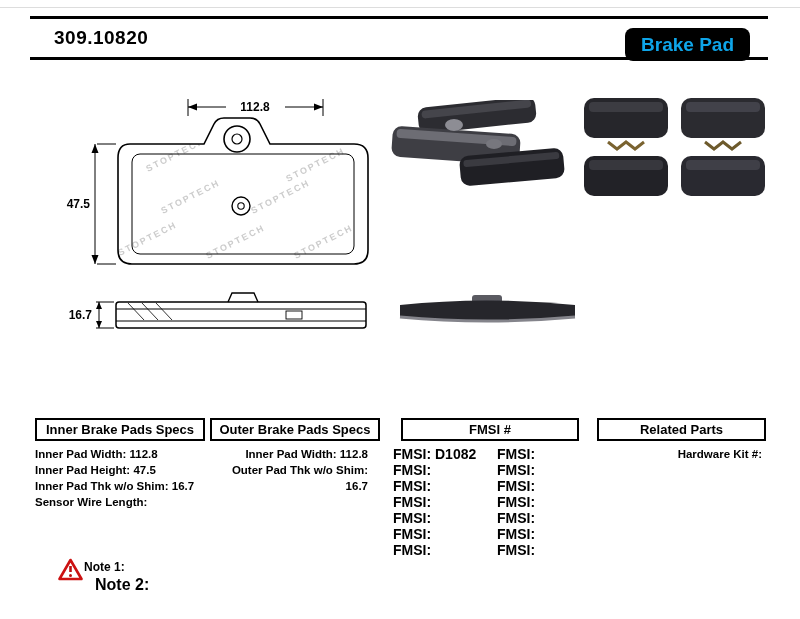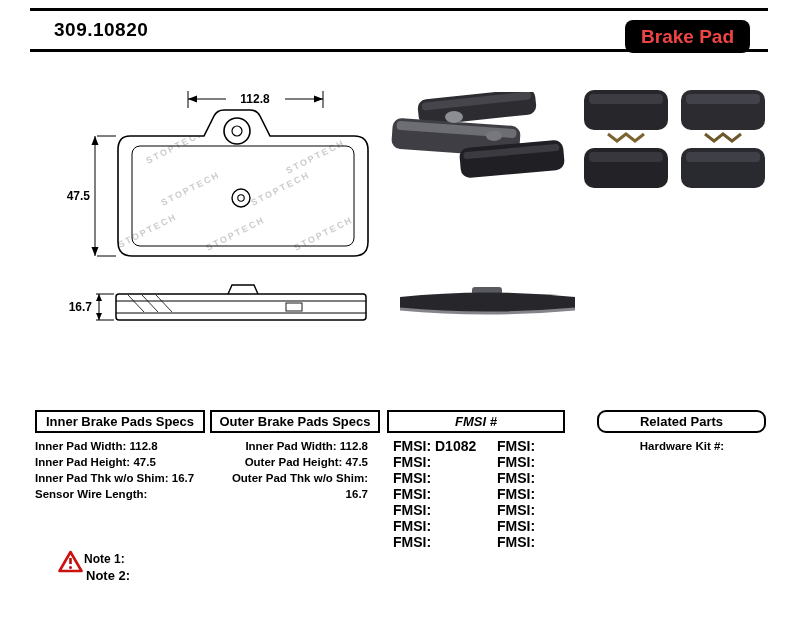--- a/index.html
+++ b/index.html
@@ -1,63 +1,63 @@
 <!DOCTYPE html>
 <html><head>
 <meta charset="utf-8">
 <style>
   * { margin:0; padding:0; box-sizing:border-box; }
   html,body { background:#fff; }
   body {
     width:800px; height:619px; position:relative;
     font-family:"Liberation Sans", sans-serif; color:#000;
   }
-  .page { position:absolute; inset:0; background:#fff; outline:1px solid #ddd; overflow:hidden; }
+  .page { position:absolute; inset:0; background:#fff; outline:1px solid #ddd; overflow:hidden;margin-top:8px; }
 
   
   .rule-top  { position:absolute; left:30px; right:32px; top:8px;  height:3px; background:#000; }
   .rule-mid  { position:absolute; left:30px; right:32px; top:49px; height:3px; background:#000; }
   .part-number { position:absolute; left:54px; top:19px; font-size:19px; font-weight:bold; letter-spacing:0.5px; }
   .badge {
     position:absolute; right:50px; top:20px; height:33px;
-    background:#000; color:#ef4444; font-size:19px; font-weight:bold;
+    background:#000; color:#0ea5e9; font-size:19px; font-weight:bold;
     padding:4px 16px 0; border-radius:8px; line-height:26px;
   }
 
   
   .drawing { position:absolute; left:58px; top:86px; }
   .photo1  { position:absolute; left:390px; top:92px; }
   .photo2  { position:absolute; left:582px; top:88px; }
   .photo3  { position:absolute; left:396px; top:284px; }
 
   
   .col-header {
     position:absolute; top:410px; height:23px; border:2px solid #000;
     font-weight:bold; font-size:13px; display:flex; align-items:center; justify-content:center;
     background:#fff;
   }
   .hdr-inner   { left:35px;  width:170px; }
   .hdr-outer   { left:210px; width:170px; }
-  .hdr-fmsi    { left:387px; width:178px;font-style:italic; }
-  .hdr-related { left:597px; width:169px;border-radius:9px; }
+  .hdr-fmsi    { left:401px; width:178px; }
+  .hdr-related { left:597px; width:169px; }
 
   .spec-rows { position:absolute; top:438px; font-size:11.5px; font-weight:bold; line-height:16px; }
   .rows-inner { left:35px;  width:164px; text-align:left; }
   .rows-outer { left:210px; width:158px; text-align:right; }
-  .rows-related { left:602px; width:160px; text-align:center; }
+  .rows-related { left:602px; width:160px; text-align:right; }
 
   .fmsi-wrap { position:absolute; left:393px; top:438px; width:196px; display:flex;
                font-size:14px; font-weight:bold; line-height:16px; }
   .fmsi-col-left  { width:104px; }
   .fmsi-col-right { flex:1; }
 
   
   .warn-icon { position:absolute; left:58px; top:550px; }
   .note-line1 { position:absolute; left:84px; top:552px; font-size:12px; font-weight:bold;text-align:right; }
-  .note-line2 { position:absolute; left:86px; top:568px; font-size:13px; font-weight:bold; }
+  .note-line2 { position:absolute; left:95px; top:568px; font-size:16px; font-weight:bold; }
 </style>
 </head>
 <body>
 
 <div class="page">
 
   <div class="rule-top"></div>
   <div class="part-number">309.10820</div>
   <div class="rule-mid"></div>
   <div class="badge">Brake Pad</div>
@@ -171,21 +171,20 @@
 
   <div class="spec-rows rows-inner">
     <div class="spec-row"><span>Inner Pad Width:</span> <span>112.8</span></div>
     <div class="spec-row"><span>Inner Pad Height:</span> <span>47.5</span></div>
     <div class="spec-row"><span>Inner Pad Thk w/o Shim:</span> <span>16.7</span></div>
     <div class="spec-row"><span>Sensor Wire Length:</span> <span></span></div>
   </div>
 
   <div class="spec-rows rows-outer">
     <div class="spec-row"><span>Inner Pad Width:</span> <span>112.8</span></div>
-    <div class="spec-row"><span>Outer Pad Height:</span> <span>47.5</span></div>
     <div class="spec-row"><span>Outer Pad Thk w/o Shim:</span> <span>16.7</span></div>
   </div>
 
   <div class="fmsi-wrap">
     <div class="fmsi-col-left">
       <div class="fmsi-row"><span>FMSI:</span> <span>D1082</span></div>
       <div class="fmsi-row"><span>FMSI:</span> <span></span></div>
       <div class="fmsi-row"><span>FMSI:</span> <span></span></div>
       <div class="fmsi-row"><span>FMSI:</span> <span></span></div>
       <div class="fmsi-row"><span>FMSI:</span> <span></span></div>

